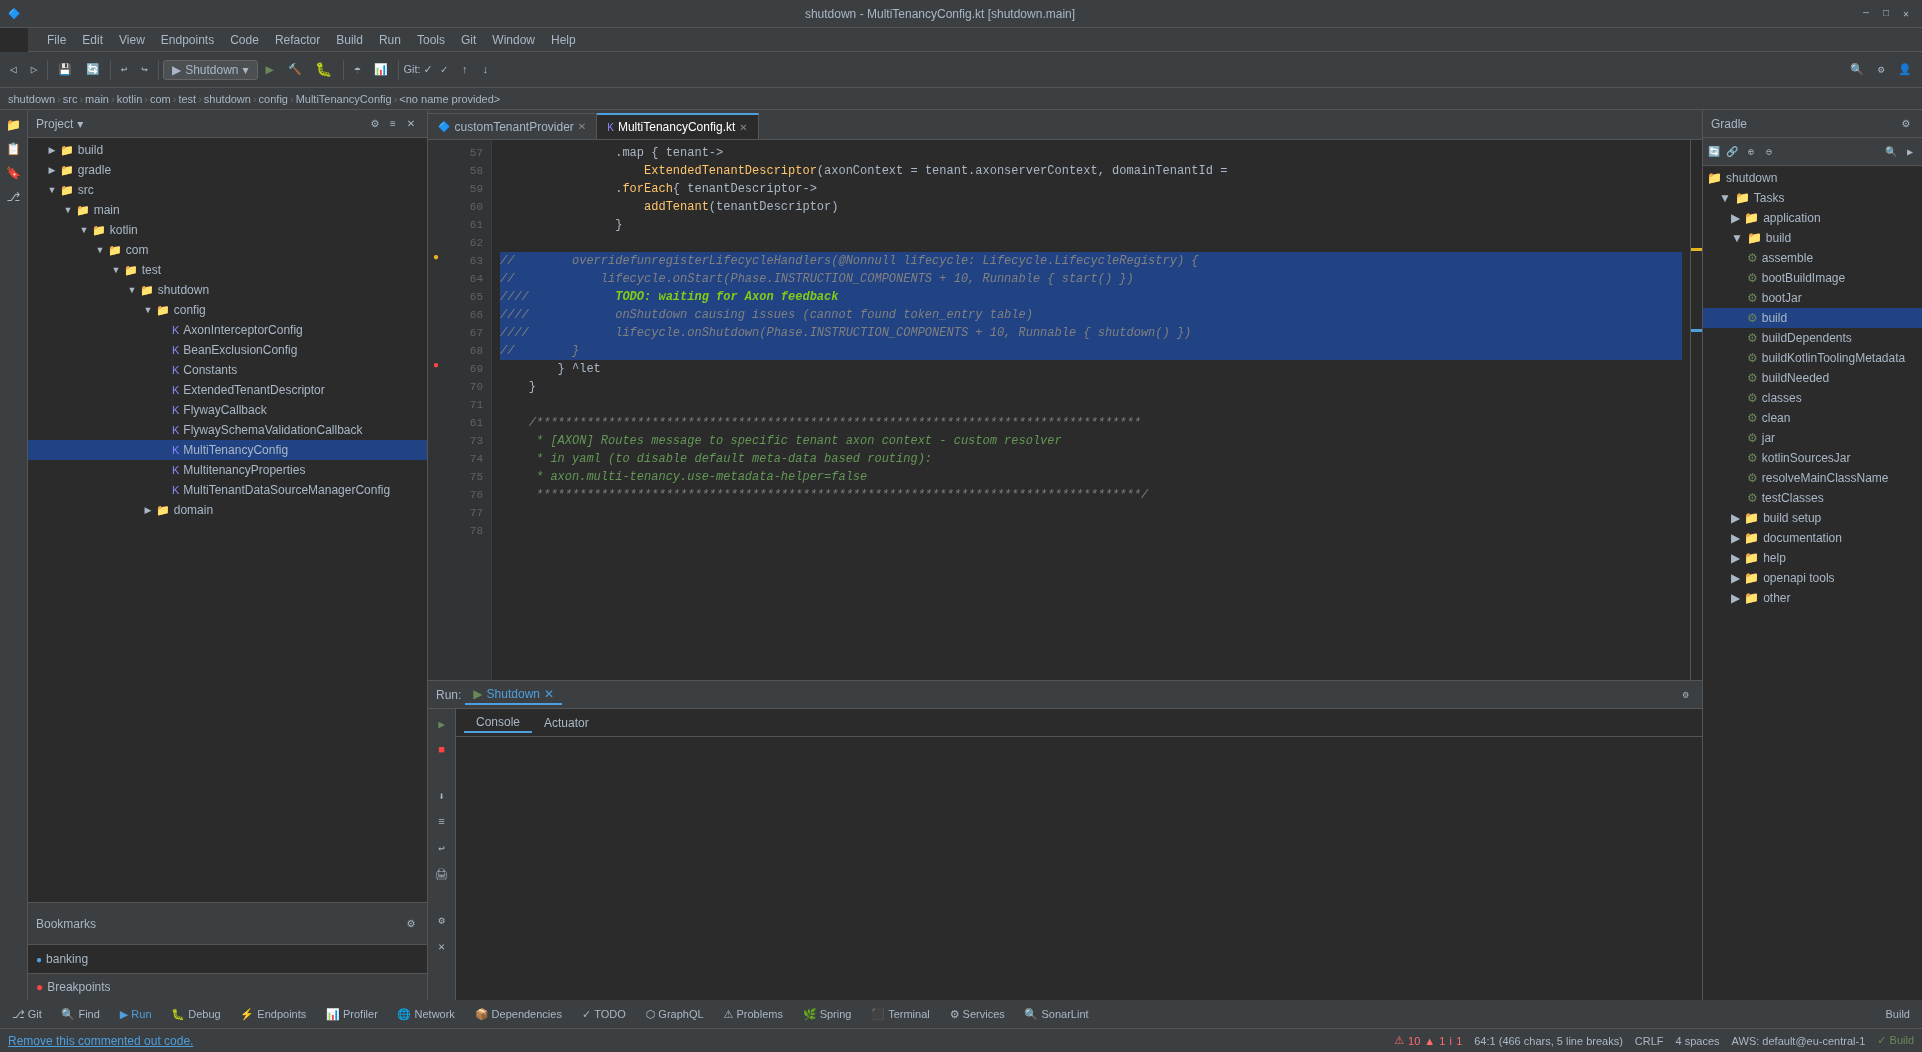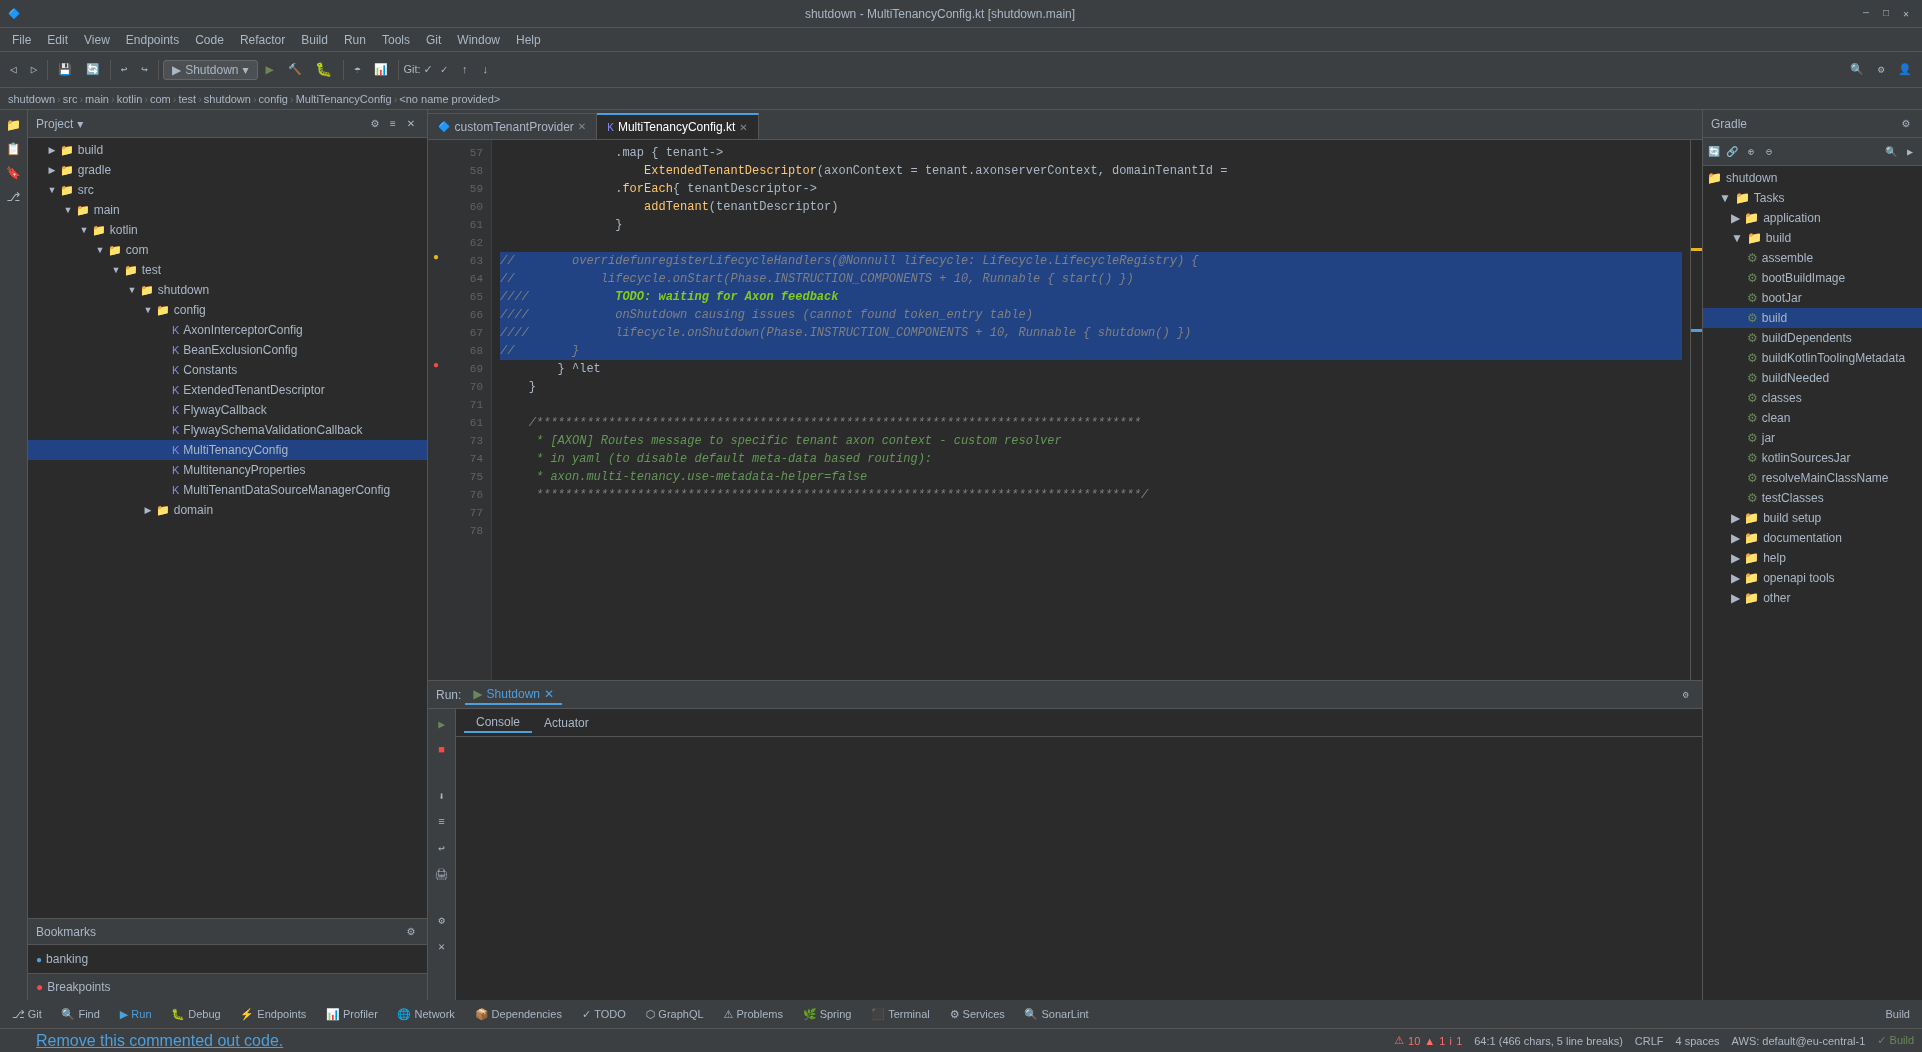--- a/index.html
+++ b/index.html
@@ -7,21 +7,21 @@
     
     
     .title-bar { background: #3c3f41; height: 28px; display: flex; align-items: center; padding: 0 8px; border-bottom: 1px solid #555; }
     .title-bar-icons { display: flex; gap: 6px; align-items: center; }
     .title-bar-icon { width: 14px; height: 14px; border-radius: 2px; display: flex; align-items: center; justify-content: center; font-size: 10px; color: #a9b7c6; }
     .title-bar-title { flex: 1; text-align: center; color: #a9b7c6; font-family: Arial, sans-serif; font-size: 12px; }
     .title-bar-controls { display: flex; gap: 4px; }
     .title-bar-btn { width: 16px; height: 16px; display: flex; align-items: center; justify-content: center; font-size: 10px; color: #a9b7c6; cursor: pointer; }
 
     
-    .menu-bar { background: #3c3f41; height: 24px; display: flex; align-items: center; padding: 0 4px; border-bottom: 1px solid #555; font-family: Arial, sans-serif; font-size: 12px; }
+    .menu-bar { background: #3c3f41; height: 24px; display: flex; align-items: center; padding: 0 11px; border-bottom: 1px solid #555; font-family: Arial, sans-serif; font-size: 12px; margin-left: 28px; }
     .menu-item { padding: 2px 8px; color: #a9b7c6; cursor: pointer; }
 
     
     .toolbar { background: #3c3f41; height: 36px; display: flex; align-items: center; padding: 0 4px; gap: 2px; border-bottom: 1px solid #555; }
     .toolbar-btn { height: 26px; padding: 0 6px; display: flex; align-items: center; justify-content: center; color: #a9b7c6; cursor: pointer; font-size: 11px; border-radius: 3px; }
     .toolbar-separator { width: 1px; height: 20px; background: #555; margin: 0 2px; }
     .run-config { background: #4c5052; border: 1px solid #666; border-radius: 3px; padding: 2px 8px; display: flex; align-items: center; gap: 4px; font-family: Arial, sans-serif; font-size: 12px; color: #a9b7c6; }
     .run-btn { color: #6a8759; font-size: 14px; cursor: pointer; }
     .debug-btn { color: #6897bb; font-size: 14px; cursor: pointer; }
     .toolbar-git { color: #a9b7c6; font-size: 11px; font-family: Arial, sans-serif; }
@@ -55,21 +55,21 @@
     .tree-item { display: flex; align-items: center; height: 20px; padding-left: 0; cursor: pointer; font-family: Arial, sans-serif; font-size: 12px; color: #a9b7c6; }
     .tree-item.selected { background: #214283; }
     .tree-indent { display: inline-block; width: 16px; flex-shrink: 0; }
     .tree-arrow { width: 16px; flex-shrink: 0; text-align: center; font-size: 9px; }
     .tree-icon { margin-right: 4px; font-size: 11px; }
     .folder-icon { color: #e8bf6a; }
     .kt-icon { color: #8888ff; }
 
     
     .bookmarks-section { border-top: 1px solid #555; }
-    .bookmarks-header { height: 26px; background: #3c3f41; display: flex; align-items: center; padding: 0 8px; font-family: Arial, sans-serif; font-size: 12px; color: #a9b7c6; border-bottom: 1px solid #555; }
+    .bookmarks-header { height: 42px; background: #3c3f41; display: flex; align-items: center; padding: 0 8px; font-family: Arial, sans-serif; font-size: 12px; color: #a9b7c6; border-bottom: 1px solid #555; }
     .bookmarks-content { padding: 4px 8px; }
     .bookmark-item { height: 20px; display: flex; align-items: center; gap: 4px; font-family: Arial, sans-serif; font-size: 12px; cursor: pointer; }
     .breakpoints-section { border-top: 1px solid #555; }
     .breakpoints-header { height: 26px; background: #3c3f41; display: flex; align-items: center; padding: 0 8px; font-family: Arial, sans-serif; font-size: 12px; color: #a9b7c6; }
 
     
     .editor-area { flex: 1; display: flex; flex-direction: column; overflow: hidden; }
     
     
     .code-editor { flex: 1; display: flex; overflow: hidden; background: #2b2b2b; position: relative; }
@@ -837,21 +837,21 @@
     <span>SonarLint</span>
   </div>
   <div style="flex:1"></div>
   <div class="bottom-tool-btn">
     <span>Build</span>
   </div>
 </div>
 
 <div class="status-bar">
   <div class="status-left">
-    <span class="status-item notif-link" style="color:#4e9fde; text-decoration:underline; font-size:16px;margin-left:28px;">Remove this commented out code.</span>
+    <span class="status-item notif-link" style="color:#4e9fde; text-decoration:underline; font-size:12px;">Remove this commented out code.</span>
   </div>
   <div class="status-right">
     <span class="status-item" style="color:#ff6b6b;">
       <span>⚠</span>
       <span>10</span>
       <span>▲</span>
       <span>1</span>
       <span>ℹ</span>
       <span>1</span>
     </span>

